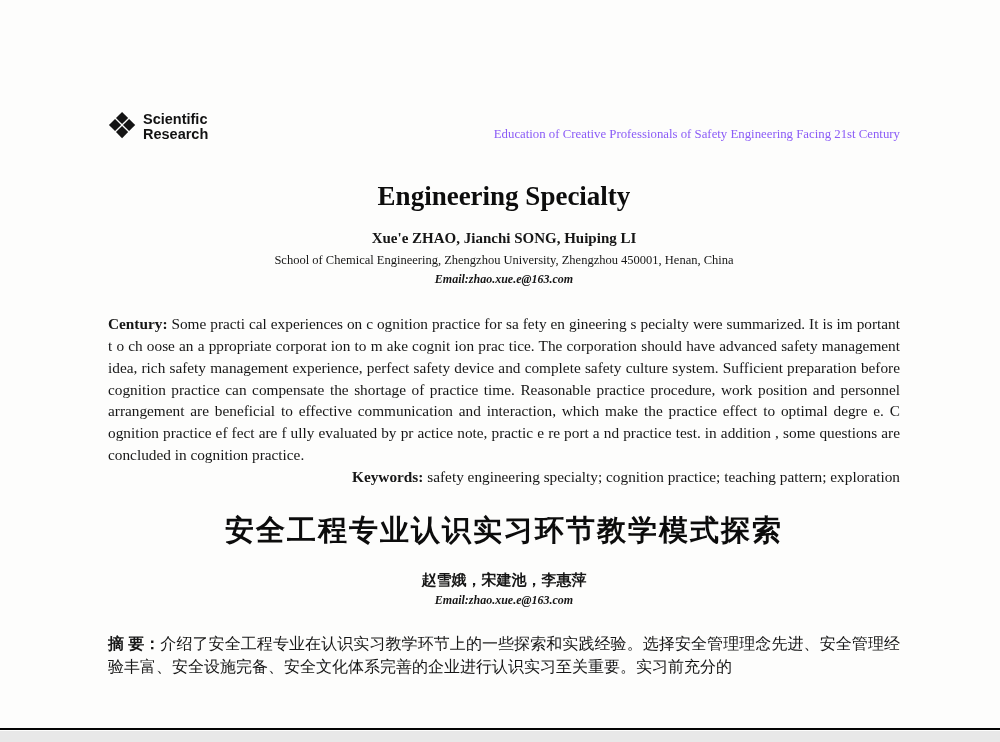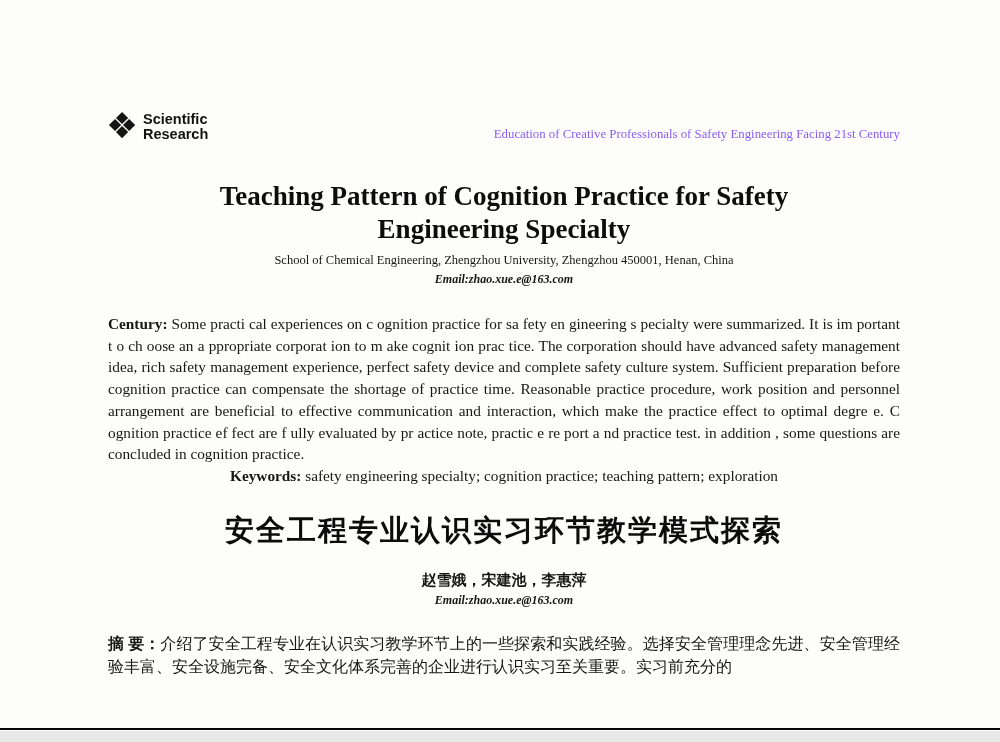--- a/index.html
+++ b/index.html
@@ -70,21 +70,21 @@
   .abstract {
     margin: 26px 0 0 0;
     font-size: 15.3px;
     line-height: 1.42;
     text-align: justify;
   }
   .keywords {
     margin: 0;
     font-size: 15.3px;
     line-height: 1.42;
-    text-align: center;
+    text-align: right;
   }
   .abstract b, .keywords b { font-weight: 700; }
 
   .cn-title {
     margin: 24px 0 0 0;
     text-align: center;
     font-size: 29px;
     font-weight: 700;
     letter-spacing: 2px;
     font-family: Liberation Serif, serif;
@@ -145,24 +145,24 @@
       </span>
       <span class="logo-text">
         <span>Scientific</span>
         <span>Research</span>
       </span>
     </div>
     <div class="running-head">Education of Creative Professionals of Safety Engineering Facing 21st Century</div>
   </div>
 
   <h1 class="title">
-    <span>Teaching Pattern of Cognition Practice for Safety</span>
     <span>Engineering Specialty</span>
   </h1>
 
+  <div class="authors">Xue'e ZHAO, Jianchi SONG, Huiping LI</div>
   <div class="affiliation">School of Chemical Engineering, Zhengzhou University, Zhengzhou 450001, Henan, China</div>
   <div class="email-line">Email:zhao.xue.e@163.com</div>
 
   <p class="abstract">
     <b>Century:</b>
     <span>Some practi cal experiences on c ognition practice for sa fety en gineering s pecialty were summarized. It is im portant t o ch oose an a ppropriate corporat ion to m ake cognit ion prac tice. The corporation should have advanced safety management idea, rich safety management experience, perfect safety device and complete safety culture system. Sufficient preparation before cognition practice can compensate the shortage of practice time. Reasonable practice procedure, work position and personnel arrangement are beneficial to effective communication and interaction, which make the practice effect to optimal degre e. C ognition practice ef fect are f ully evaluated by pr actice note, practic e re port a nd practice test. in addition , some questions are concluded in cognition practice.</span>
   </p>
   <p class="keywords">
     <b>Keywords:</b>
     <span>safety engineering specialty; cognition practice; teaching pattern; exploration</span>

